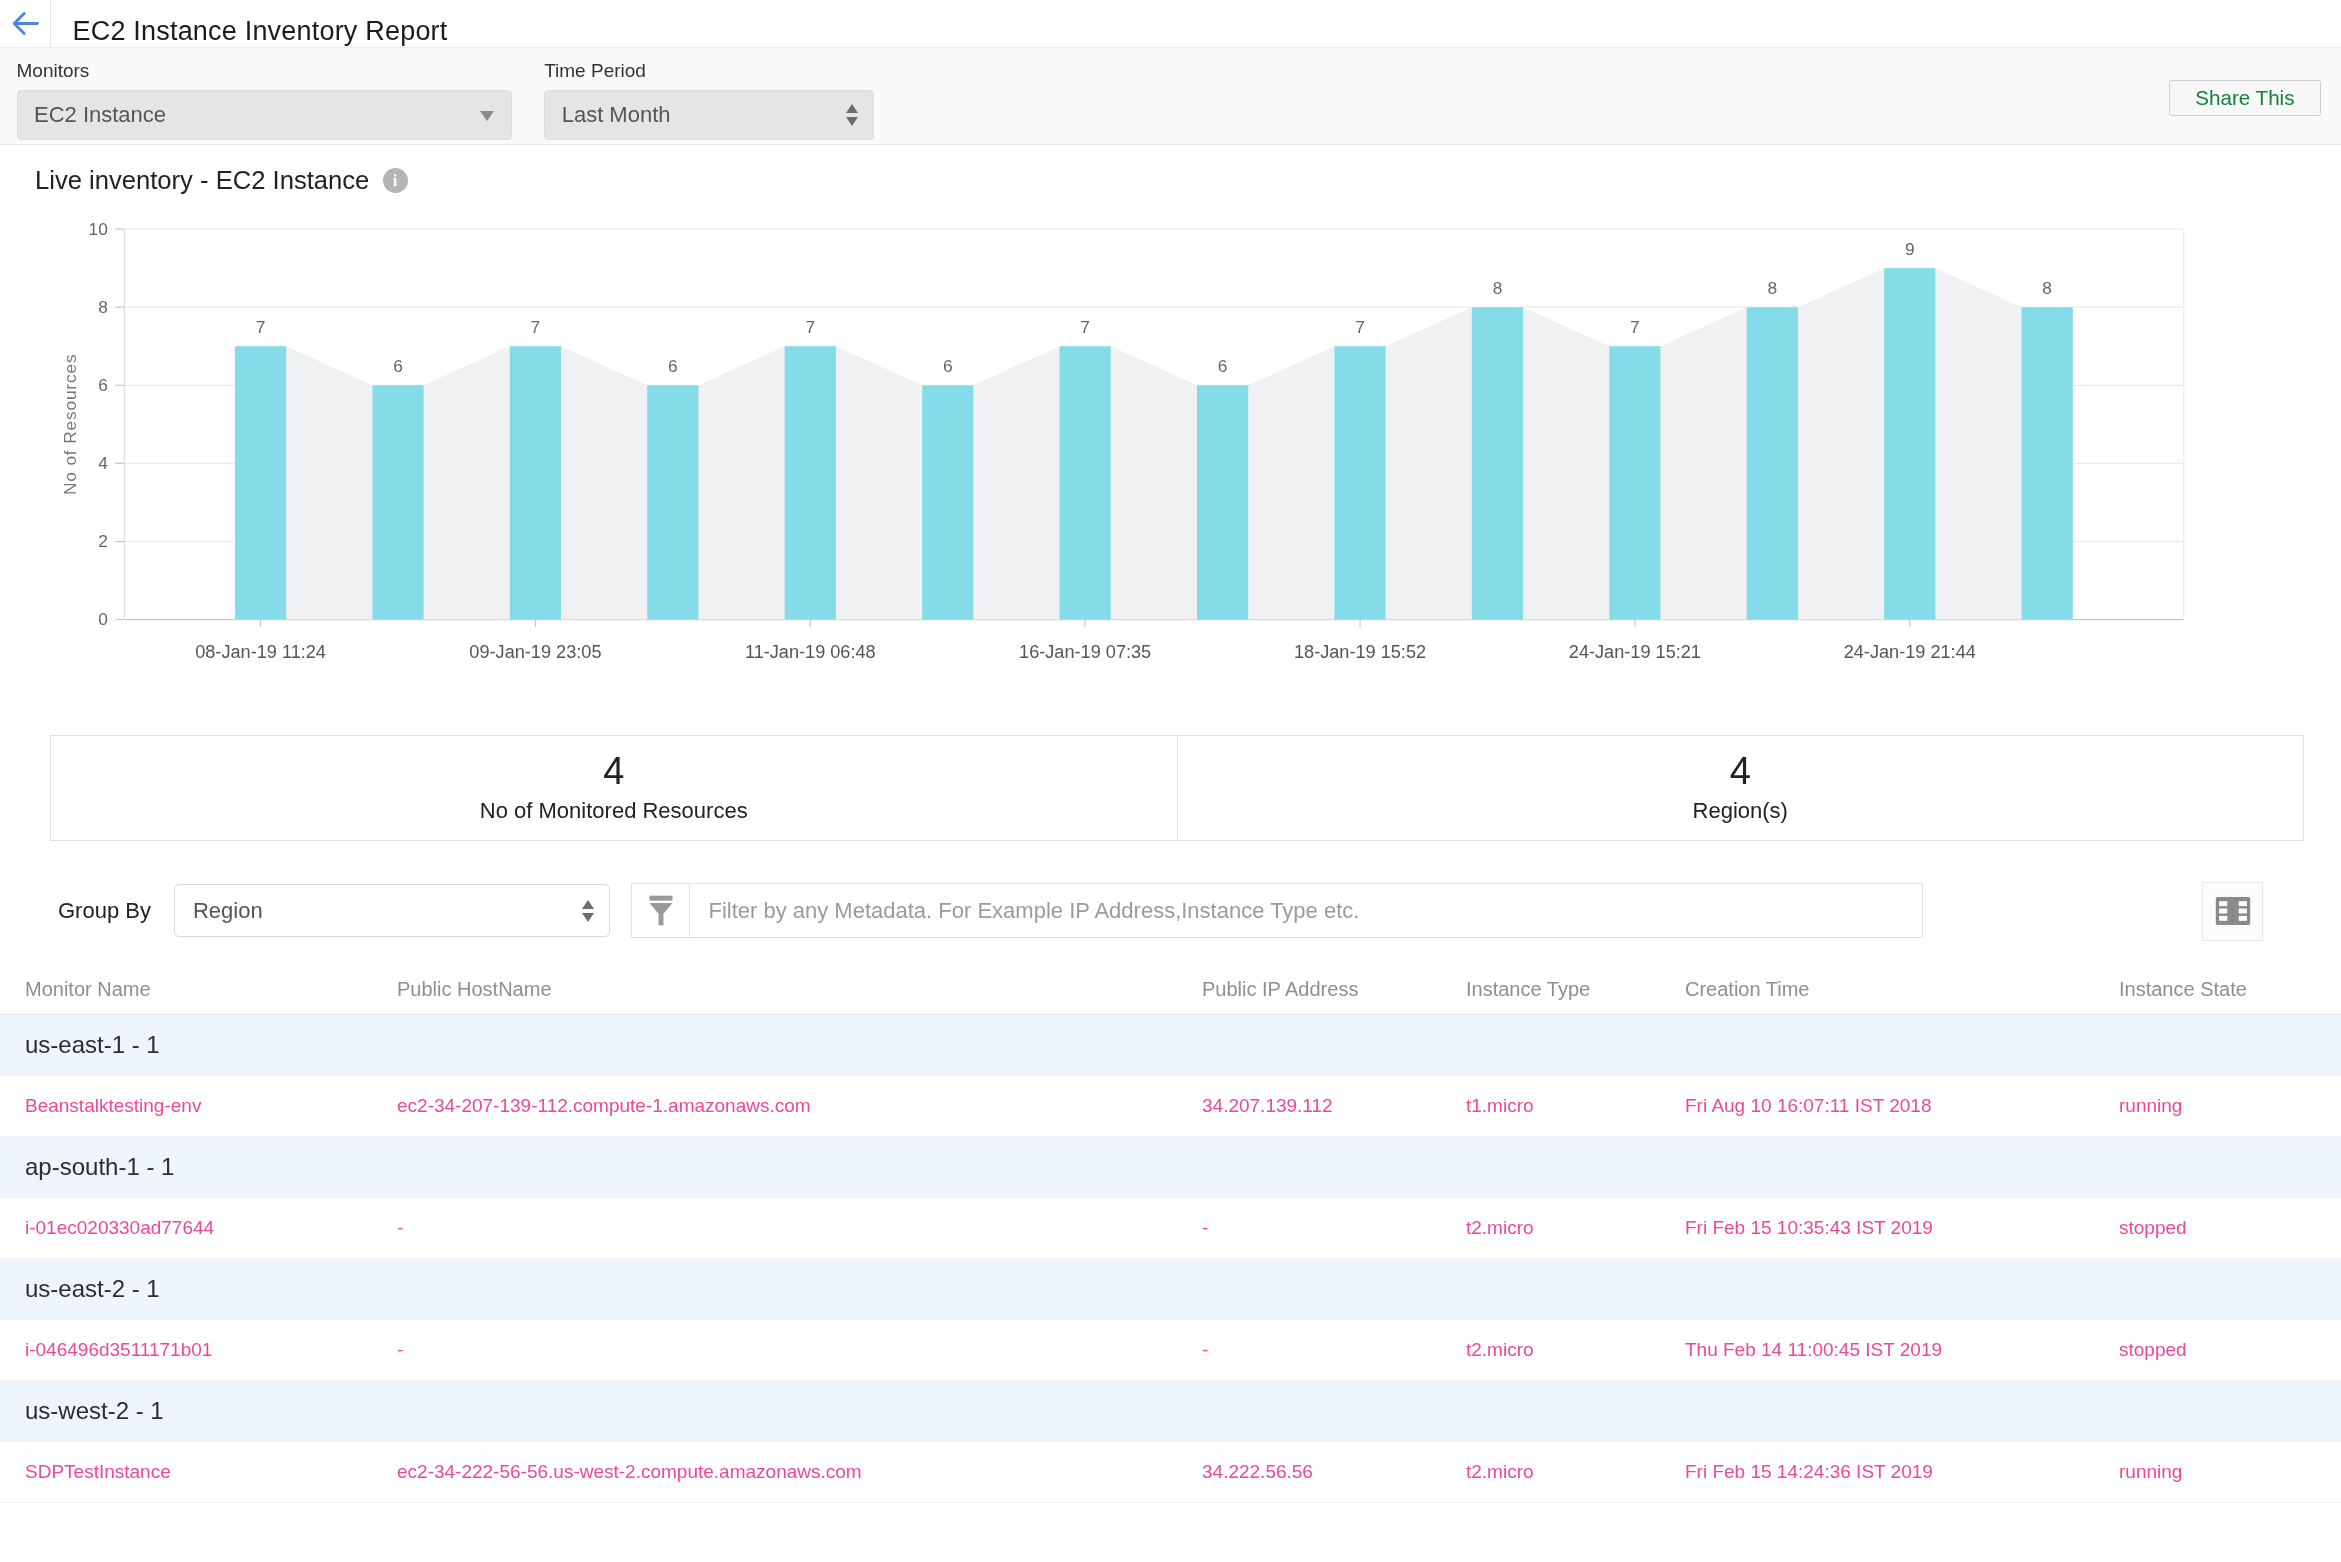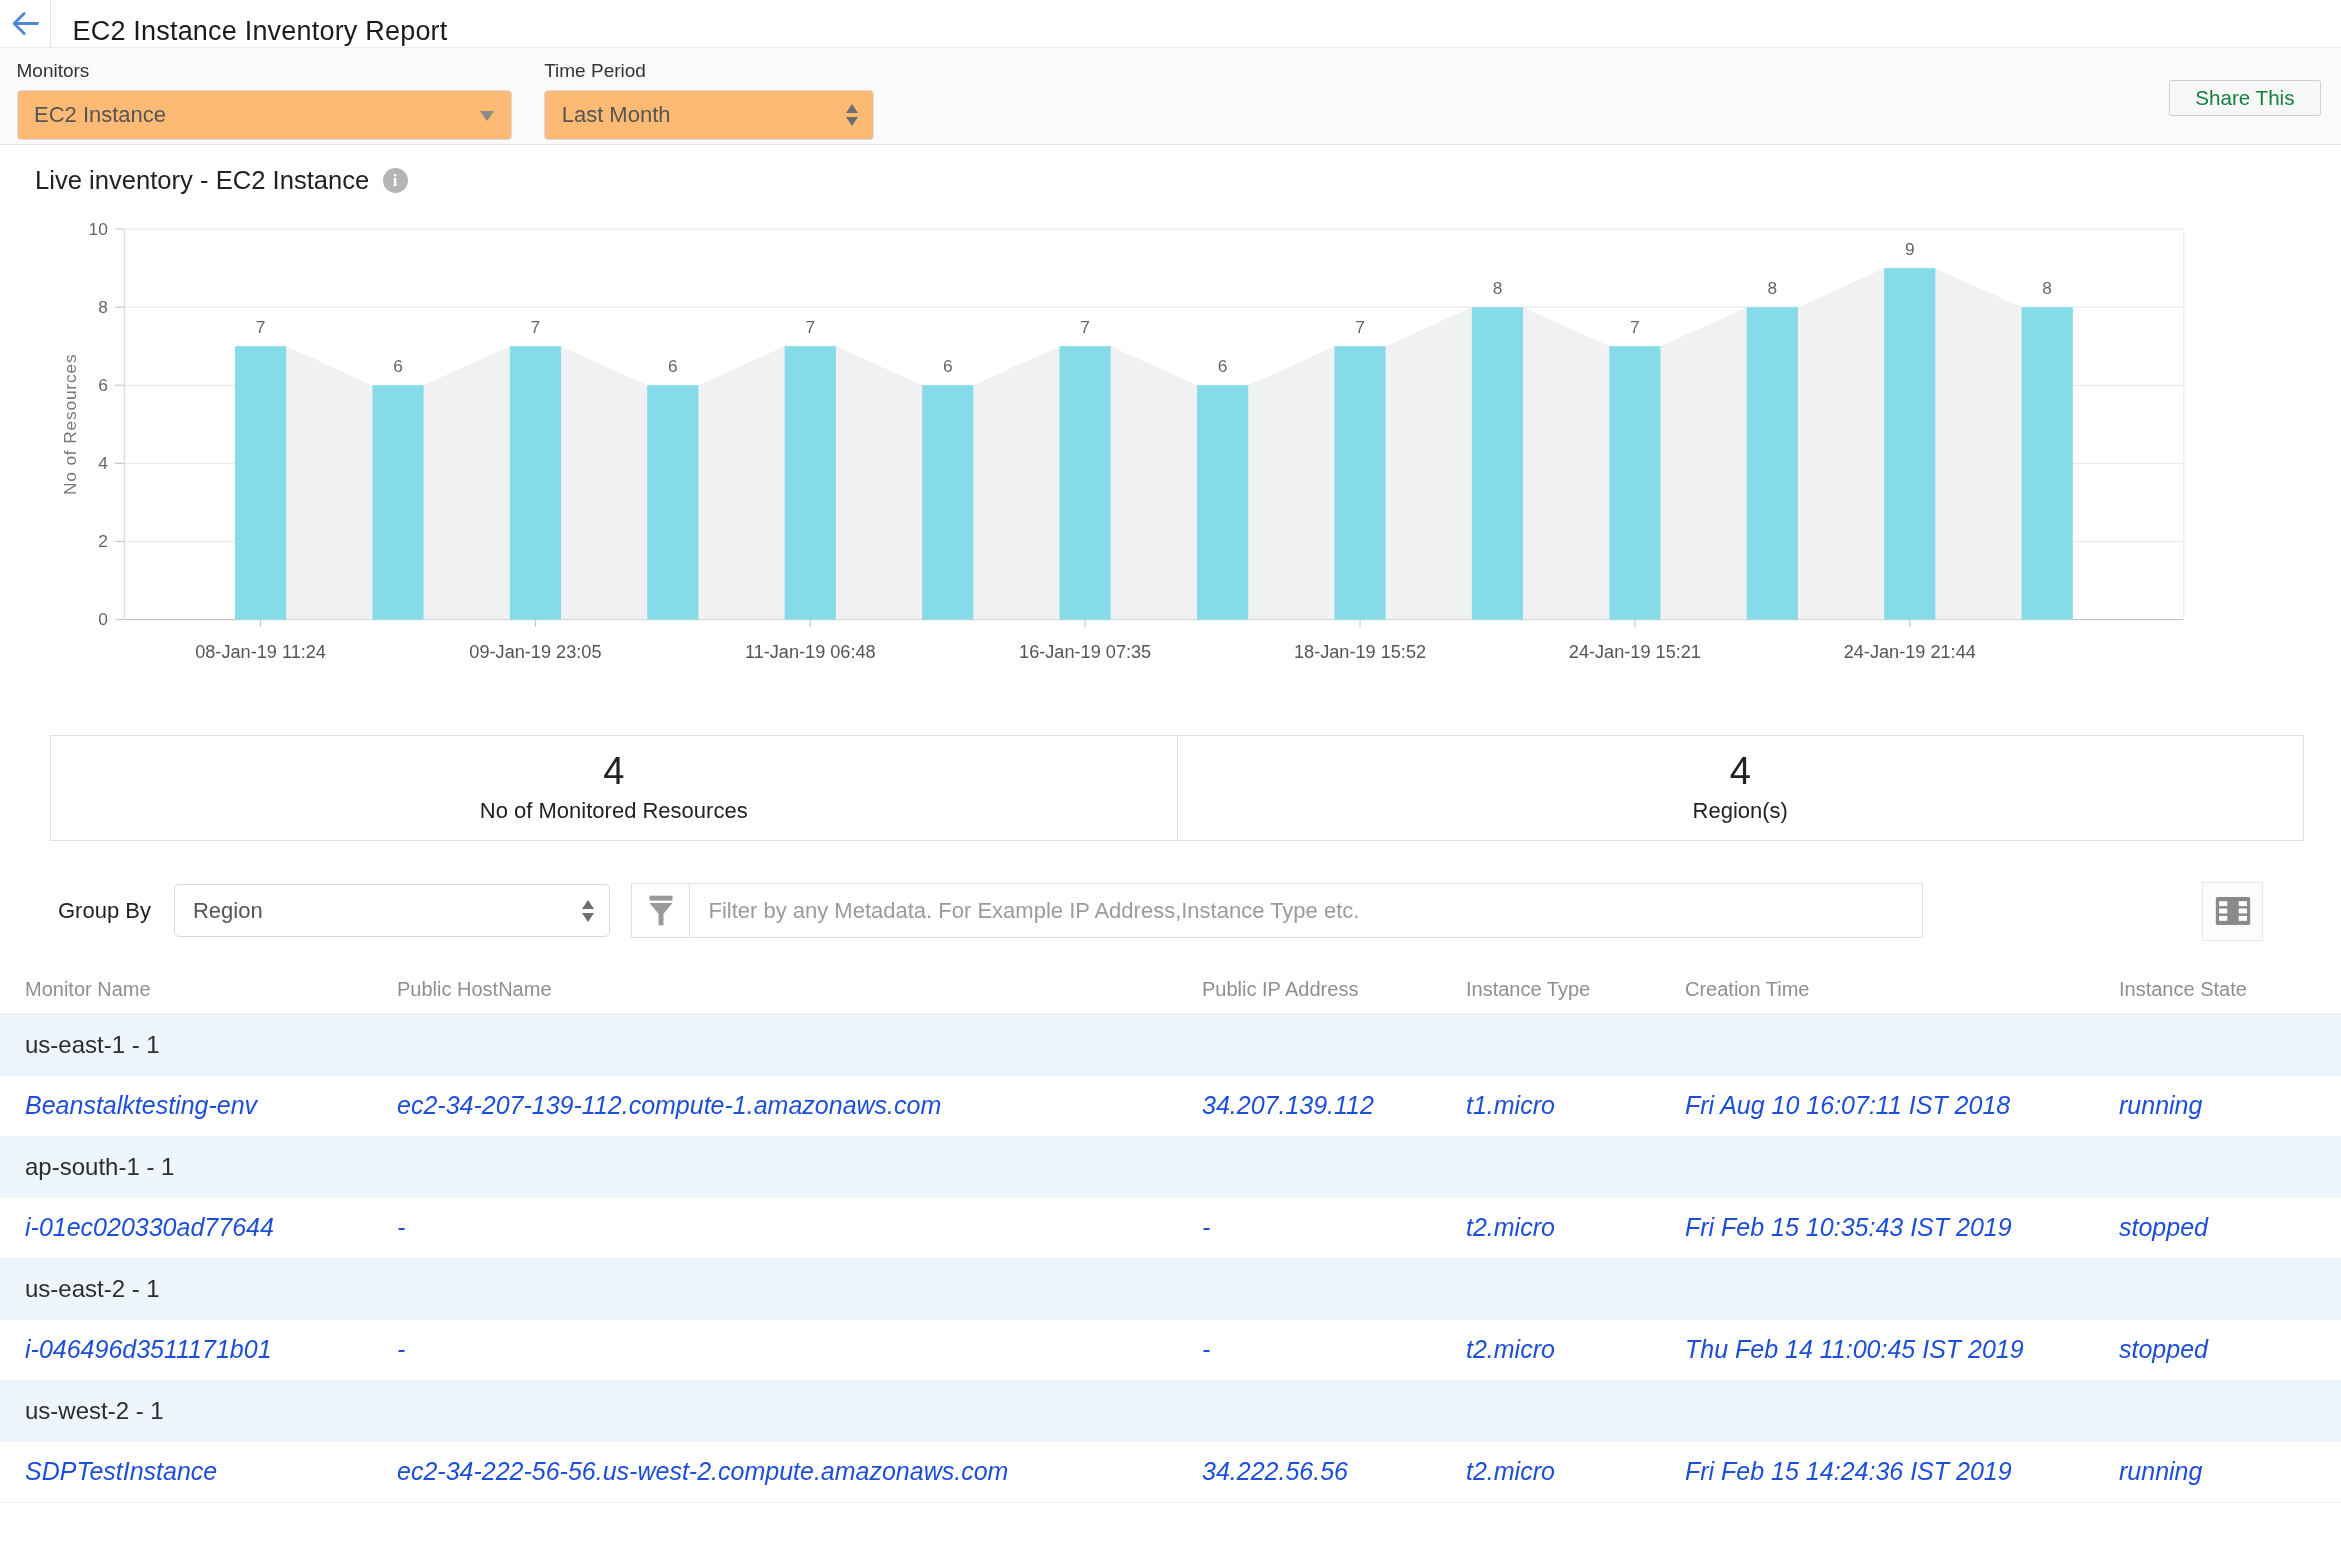--- a/index.html
+++ b/index.html
@@ -9,21 +9,21 @@
   .topbar { height:48px; display:flex; align-items:flex-end; background:#fff; border-bottom:0.8px solid #ebebeb; }
   .back-btn { width:51px; height:100%; display:flex; align-items:center; justify-content:center; cursor:pointer; border-right:0.8px solid #e4e4e4; }
   .page-title { font-size:27px; color:#1b1b1b; font-weight:500; padding-left:21.5px; letter-spacing:0.2px; }
 
   
   .filterbar { position:relative; height:97px; background:#fafafa; border-bottom:0.8px solid #e8e8e8; padding:11.6px 0 0 16.5px; }
   .field-label { font-size:19px; color:#333; margin-bottom:8.3px; }
   .fgroup { display:inline-block; vertical-align:top; }
   .fgroup.monitors { width:495px; margin-right:29px; }
   .fgroup.timeperiod { width:330px; }
-  .selectbox { position:relative; height:50px; background:#fdba74; border:0.8px solid #dcdcdc; border-radius:4.1px; display:flex; align-items:center; padding:0 38px 0 16.5px; font-size:22px; color:#555; cursor:pointer; }
+  .selectbox { position:relative; height:50px; background:#e5e5e5; border:0.8px solid #dcdcdc; border-radius:4.1px; display:flex; align-items:center; padding:0 38px 0 16.5px; font-size:22px; color:#555; cursor:pointer; }
   .caret-down { position:absolute; right:16.5px; top:50%; margin-top:-4.1px; width:0; height:0; border-left:7.4px solid transparent; border-right:7.4px solid transparent; border-top:10px solid #8a8a8a; }
   .spinner { position:absolute; right:15px; top:50%; transform:translateY(-50%); display:flex; flex-direction:column; gap:4.1px; }
   .spinner .up { width:0;height:0;border-left:6.6px solid transparent;border-right:6.6px solid transparent;border-bottom:9px solid #6e6e6e; }
   .spinner .dn { width:0;height:0;border-left:6.6px solid transparent;border-right:6.6px solid transparent;border-top:9px solid #6e6e6e; }
   .share-btn { position:absolute; right:21.5px; top:32px; height:36px; padding:0 25px; background:#f7f7f7; border:0.8px solid #cfcfcf; border-radius:2.5px; font-size:20.6px; color:#15803d; display:flex; align-items:center; cursor:pointer; }
 
   
   .chart-section { padding-top:18px; }
   .chart-title-row { display:flex; align-items:center; gap:13.2px; padding-left:35px; height:35px; }
   .chart-title { font-size:25.6px; color:#222; font-weight:500; }
@@ -48,21 +48,21 @@
   .filter-input::placeholder { color:#9b9b9b; }
   .columns-btn { position:absolute; right:79px; top:-1.7px; width:61px; height:59px; background:#fcfcfc; border:0.8px solid #e7e7e7; display:flex; align-items:center; justify-content:center; cursor:pointer; }
 
   
   .table-wrap { margin-top:26.4px; }
   .tgrid { display:grid; grid-template-columns:372px 805px 264px 219px 434px 1fr; padding-left:25px; align-items:center; }
   .thead { height:50px; border-bottom:0.8px solid #e8e8e8; }
   .thead .th { font-size:20px; color:#8f8f8f; padding-right:13.2px; }
   .group-row { height:61px; background:#eff5fc; display:flex; align-items:center; padding-left:25px; font-size:24px; color:#2d2d2d; }
   .data-row { height:61px; border-bottom:0.8px solid #f0f0f0; }
-  .data-row .cell { font-size:25px; color:#1d4ed8; padding-right:13.2px; overflow:hidden; white-space:nowrap;font-style:italic; }
+  .data-row .cell { font-size:19px; color:#ec4899; padding-right:13.2px; overflow:hidden; white-space:nowrap; }
 </style>
 </head>
 <body>
 
 <div class="topbar">
   <div class="back-btn">
     <svg width="30" height="25" viewBox="0 0 36 30">
       <path d="M17 3 L5 15 L17 27 M5 15 H33" stroke="#4e87d7" stroke-width="3.4" fill="none" stroke-linecap="round" stroke-linejoin="round"></path>
     </svg>
   </div>

